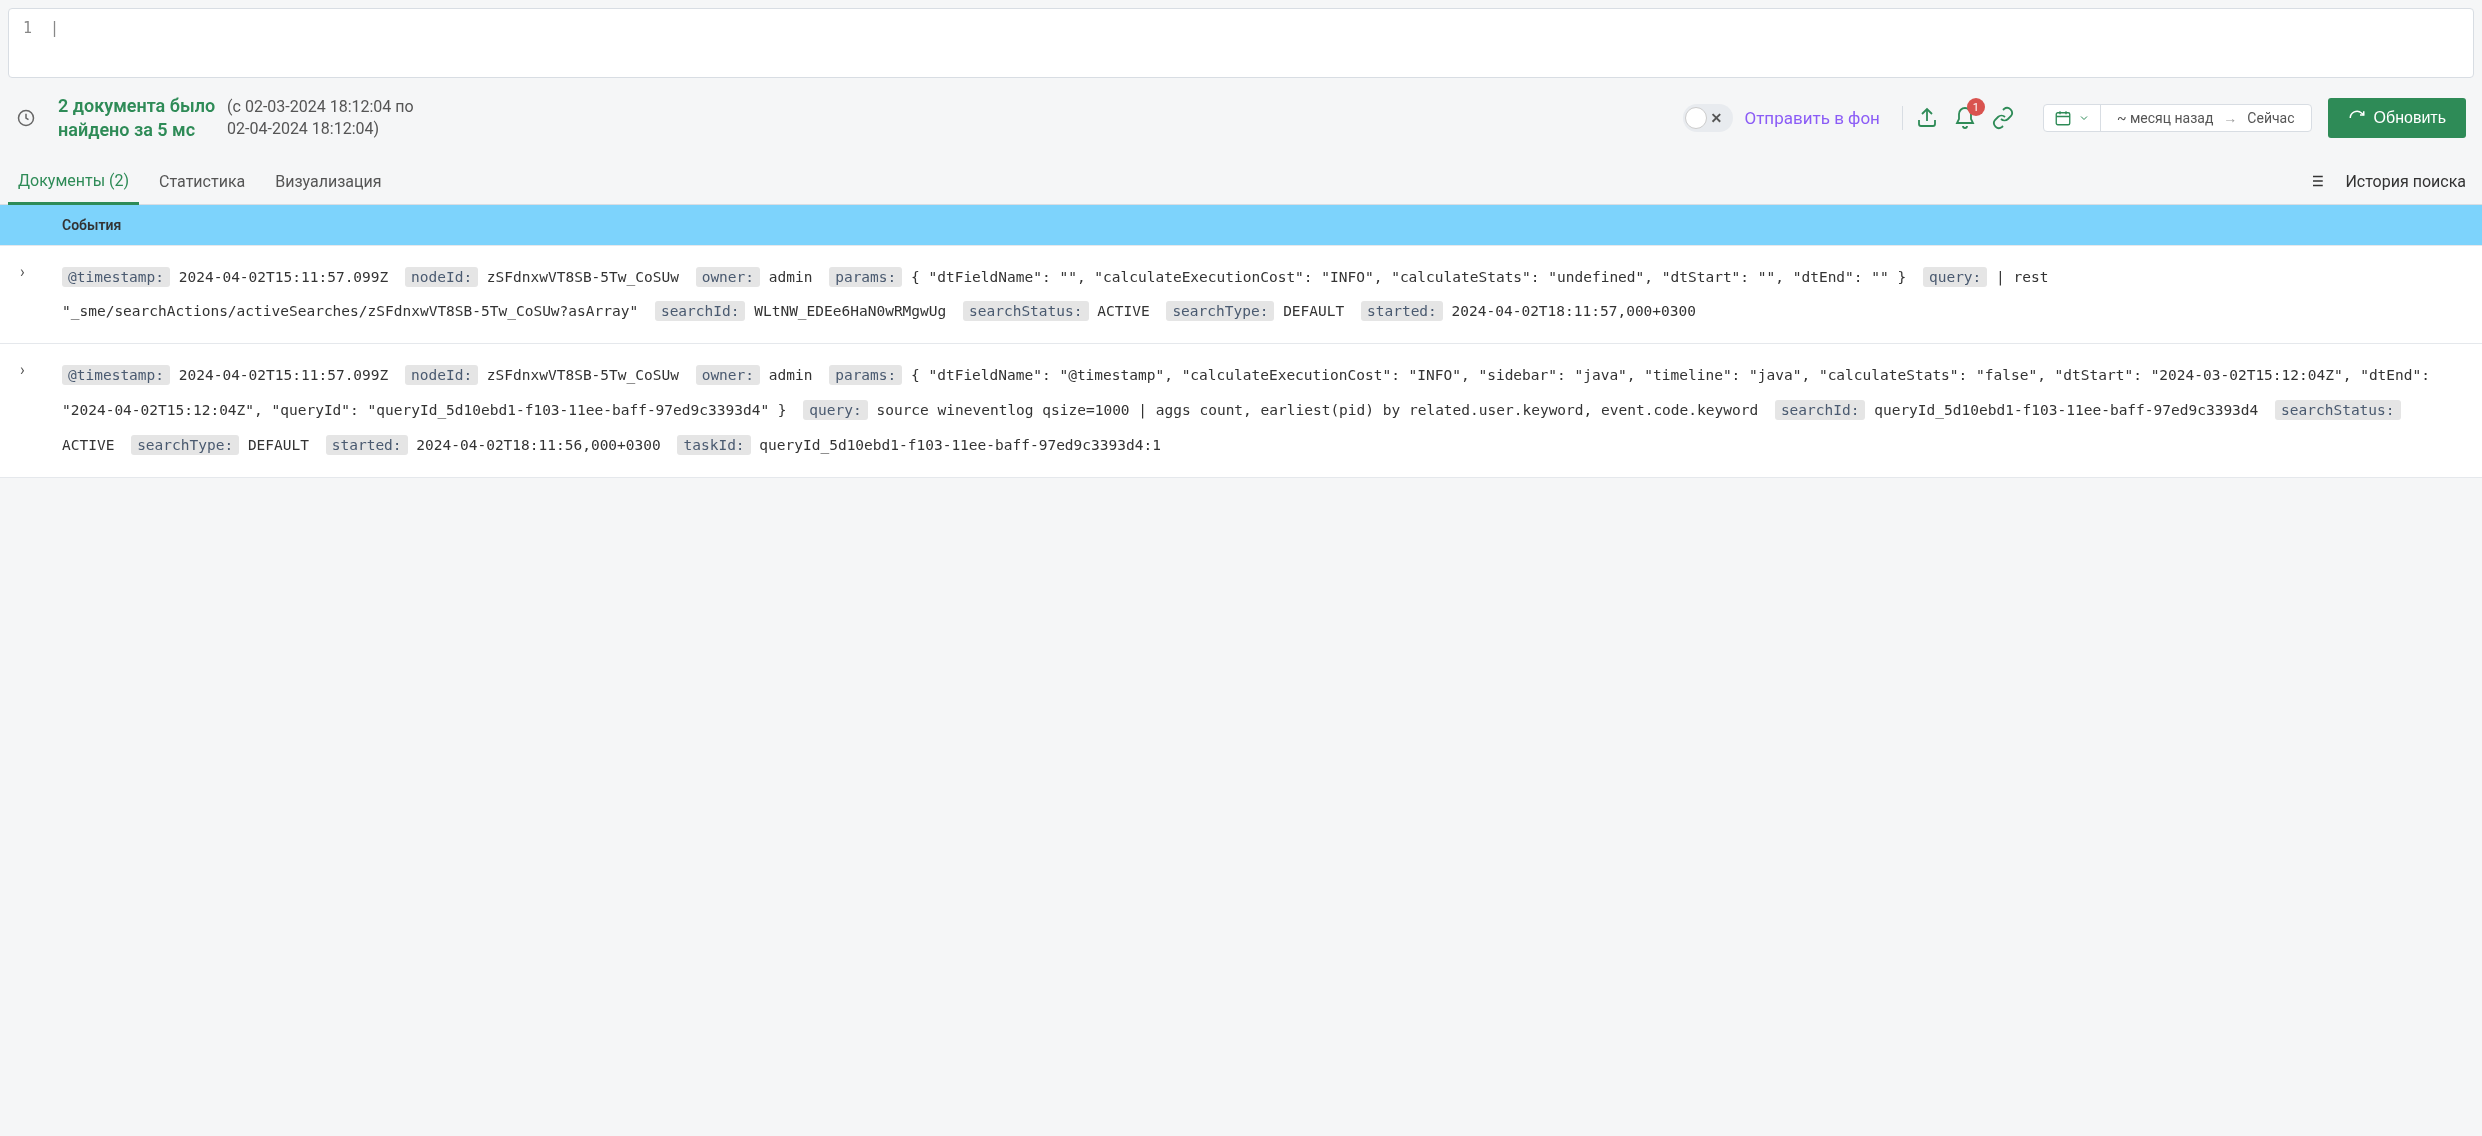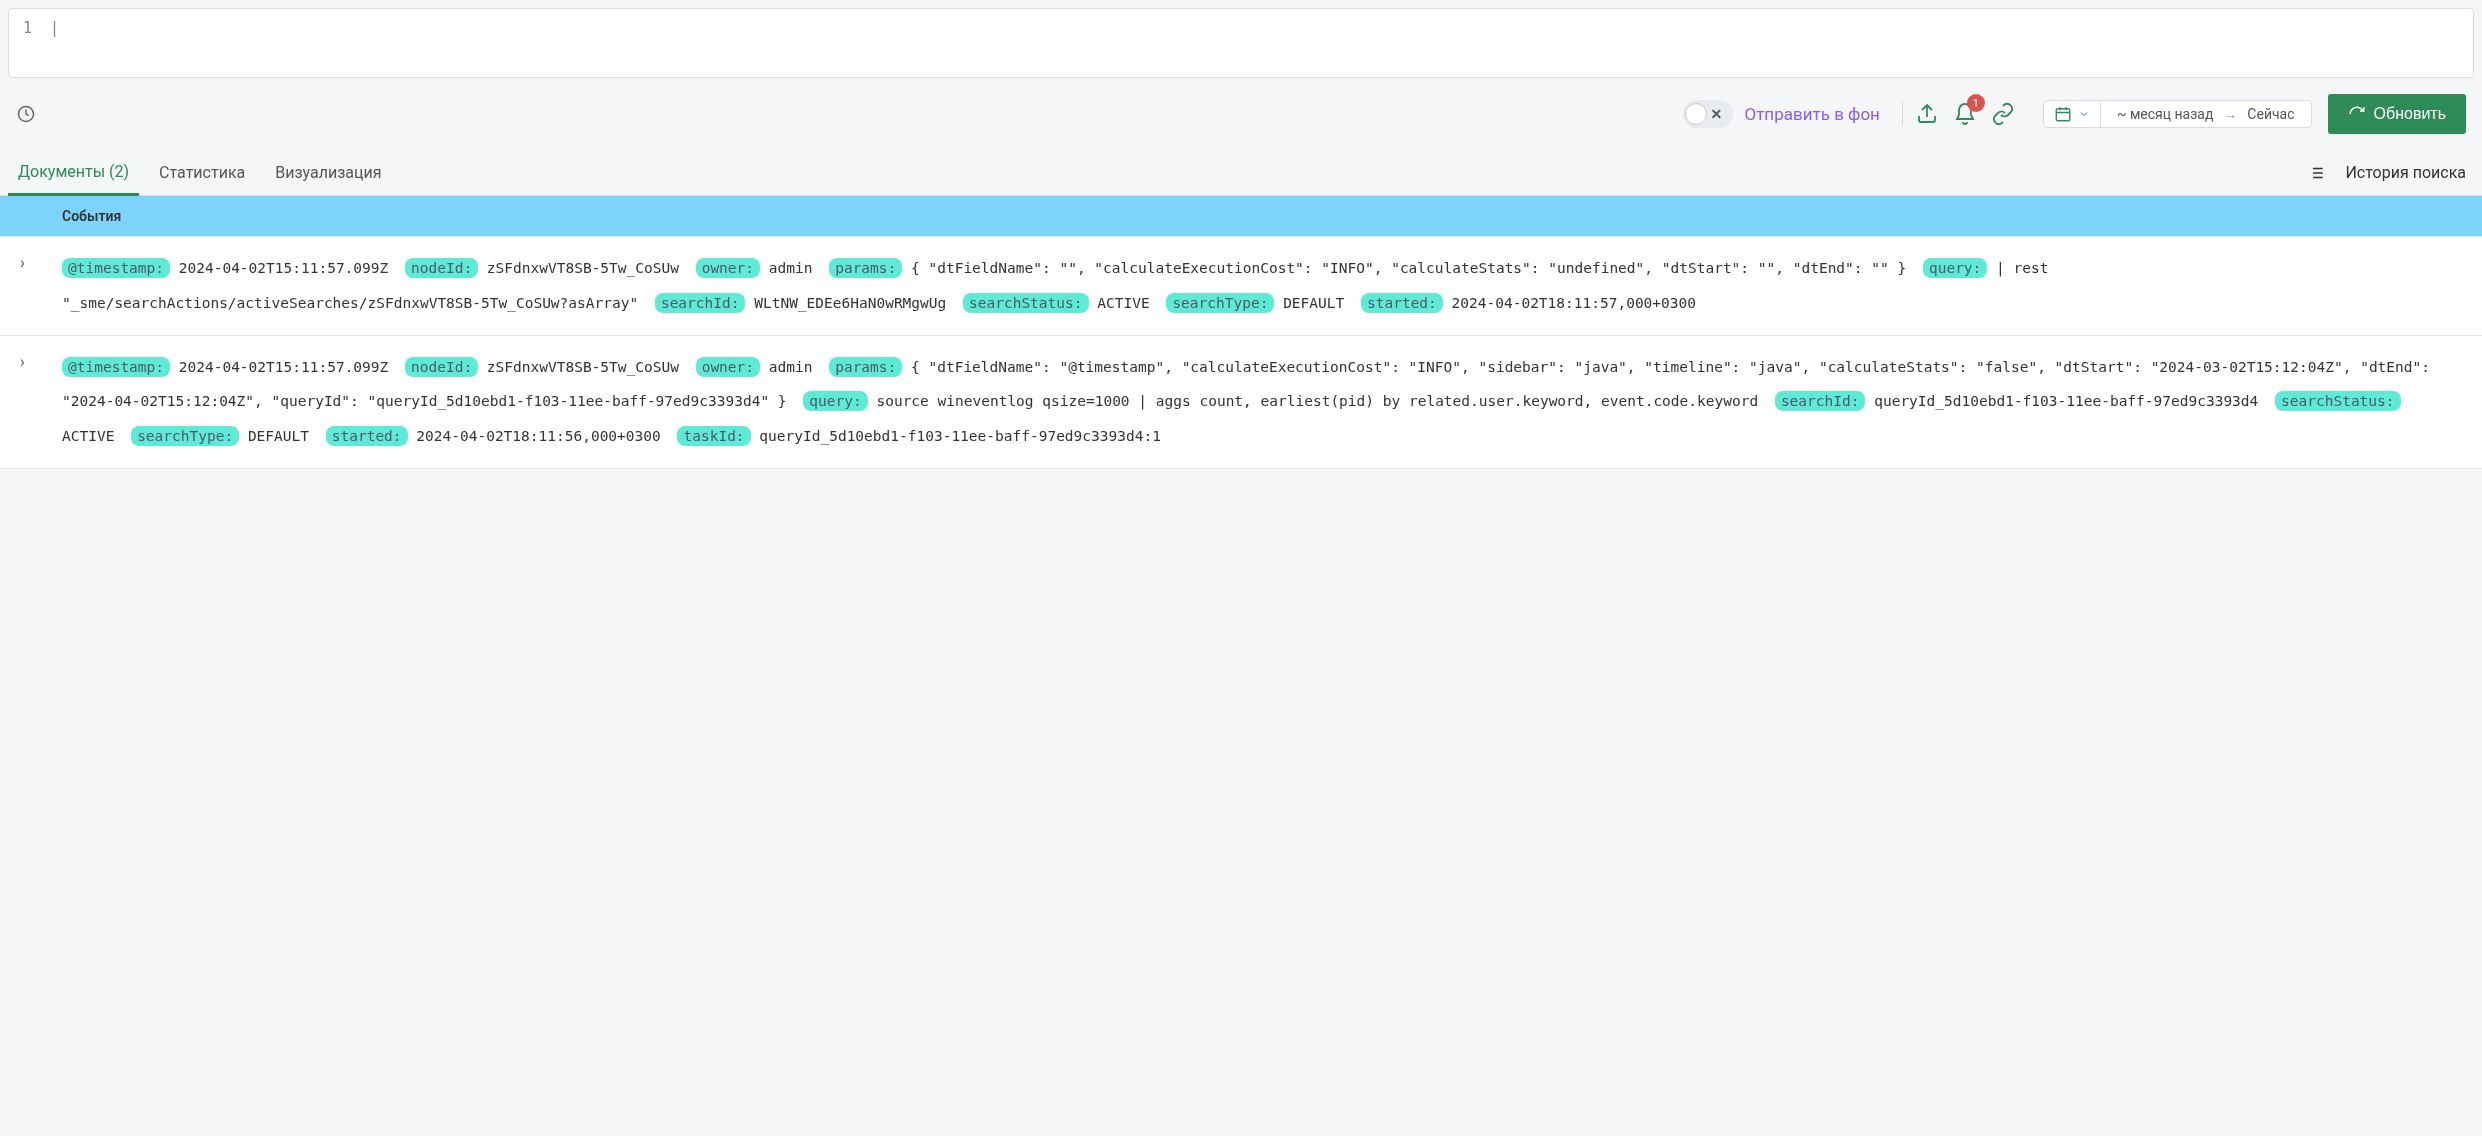--- a/index.html
+++ b/index.html
@@ -149,43 +149,53 @@
 }
 .event-content {
   font-family: "Consolas", "Monaco", monospace;
   font-size: 14.5px;
   line-height: 2.4;
   color: #333;
   word-break: break-word;
   margin-left: 16px;
 }
 .field-key {
-  background: #5eead4;
+  background: #e5e5e5;
   padding: 2px 6px;
-  border-radius: 8px;
+  border-radius: 3px;
   color: #4a5a70;
 }
 .field-val { margin-right: 8px; margin-top: 36px; }
 svg { display: block; }
 </style>
 </head>
 <body>
 
 <div class="code-editor">
   <span class="line-number">1</span>
   <span class="code-pipe">|</span>
 </div>
 
 <div class="toolbar">
   <span class="clock-icon">
     <svg width="20" height="20" viewBox="0 0 24 24" fill="none" stroke="currentColor" stroke-width="1.8">
         <circle cx="12" cy="12" r="9"></circle>
         <path d="M12 7v5l3 2"></path>
       </svg>
   </span>
+  <div class="doc-info">
+    <div class="doc-count">
+      <div>2 документа было</div>
+      <div>найдено за 5 мс</div>
+    </div>
+    <div class="doc-dates">
+      <div>(с 02-03-2024 18:12:04 по</div>
+      <div>02-04-2024 18:12:04)</div>
+    </div>
+  </div>
 
   <div class="spacer"></div>
 
   <div class="toggle-group">
     <div class="toggle-switch">
       <div class="toggle-knob"></div>
       <span class="toggle-x">✕</span>
     </div>
     <span class="toggle-label">Отправить в фон</span>
   </div>

